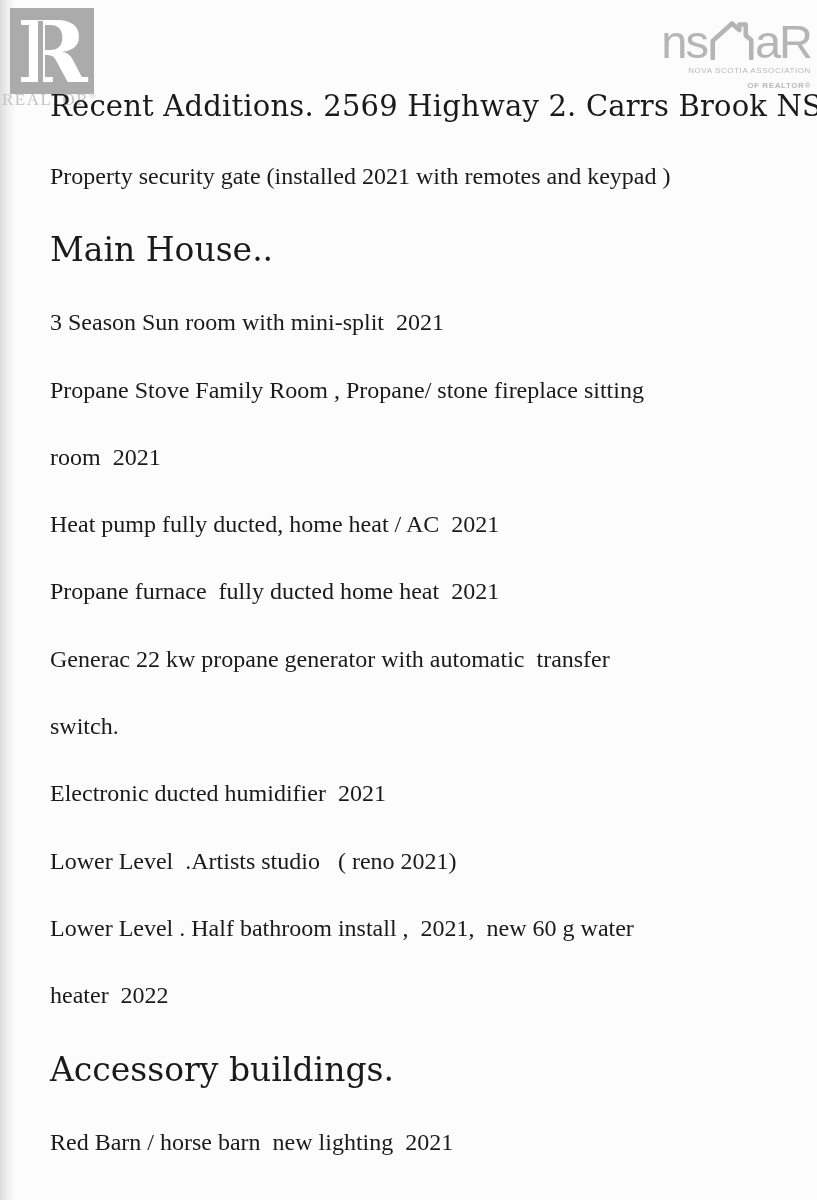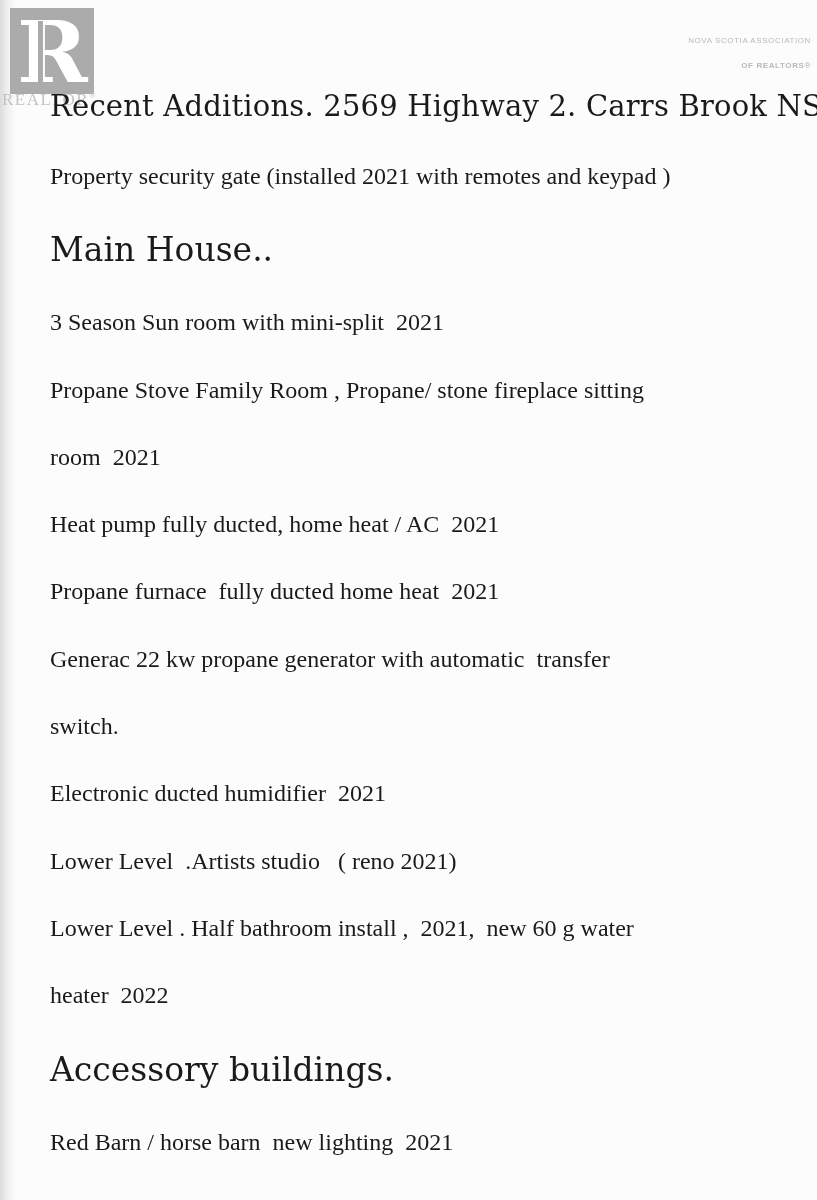--- a/index.html
+++ b/index.html
@@ -55,21 +55,21 @@
     line-height: 36px;
     letter-spacing: -2px;
   }
   .nsar-word .house-icon { margin: 0 1px 0 3px; }
   .nsar-sub1, .nsar-sub2 {
     font-family: "Liberation Sans", sans-serif;
     font-size: 8px;
     letter-spacing: 0.6px;
     color: #b9b9b9;
     line-height: 9px;
-    margin-top: 16px;
+    margin-top: 6px;
     white-space: nowrap;
   }
   .nsar-sub2 { font-weight: bold; }
   
   .content {
     position: absolute;
     left: 50px; top: 52px;
     z-index: 2;
     color: #1a1a1a;
     white-space: pre;
@@ -89,22 +89,29 @@
   <div class="realtor-logo">
     <svg class="realtor-block" width="84" height="86" viewBox="0 0 84 86" xmlns="http://www.w3.org/2000/svg">
       <rect x="0" y="0" width="84" height="86" fill="#ababab"></rect>
       <text x="7" y="74" font-family="DejaVu Serif, serif" font-weight="bold" font-size="85" fill="#ffffff">R</text>
       <rect x="28" y="13" width="5" height="62" fill="#ababab"></rect>
     </svg>
     <div class="realtor-word"><span>REALTOR</span><span class="reg">®</span></div>
   </div>
 
   <div class="nsar-logo">
+    <div class="nsar-word">
+      <span>ns</span>
+      <svg class="house-icon" width="44" height="40" viewBox="0 0 48 42" xmlns="http://www.w3.org/2000/svg">
+        <path d="M3,41 L3,22 L24,3 L32,10 L32,4 L39,4 L39,16 L45,21 L45,41" fill="none" stroke="#b5b5b5" stroke-width="5" stroke-linejoin="round" stroke-linecap="round"></path>
+      </svg>
+      <span>aR</span>
+    </div>
     <div class="nsar-sub1">NOVA SCOTIA ASSOCIATION</div>
-    <div class="nsar-sub2">OF REALTORS®</div>
+    <div class="nsar-sub2">OF REALTOR®</div>
   </div>
 
   <div class="content">
     <div class="t">Recent Additions. 2569 Highway 2. Carrs Brook NS</div>
     <div class="b">Property security gate (installed 2021 with remotes and keypad )</div>
     <div class="h1">Main House..</div>
     <div class="b">3 Season Sun room with mini-split  2021</div>
     <div class="b">Propane Stove Family Room , Propane/ stone fireplace sitting</div>
     <div class="b">room  2021</div>
     <div class="b">Heat pump fully ducted, home heat / AC  2021</div>

